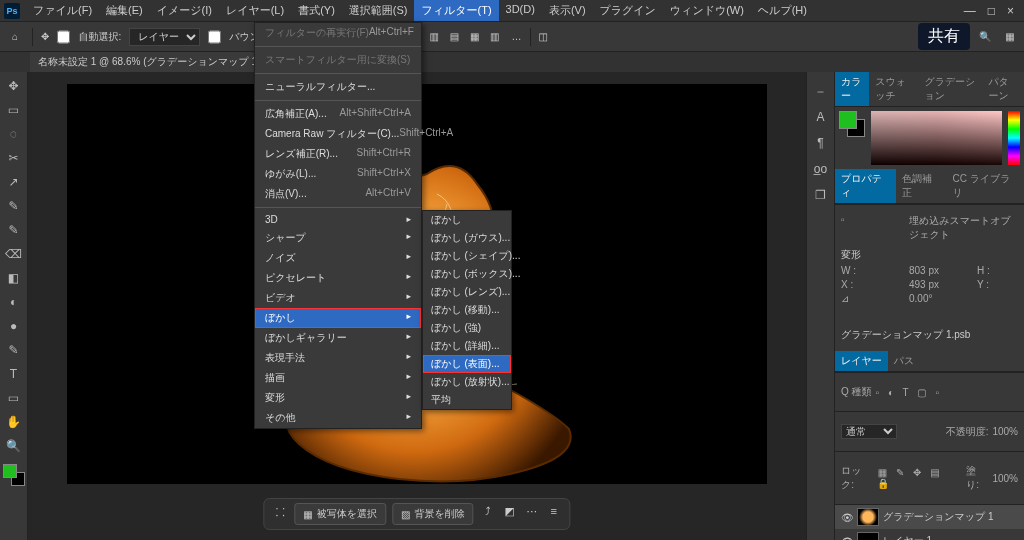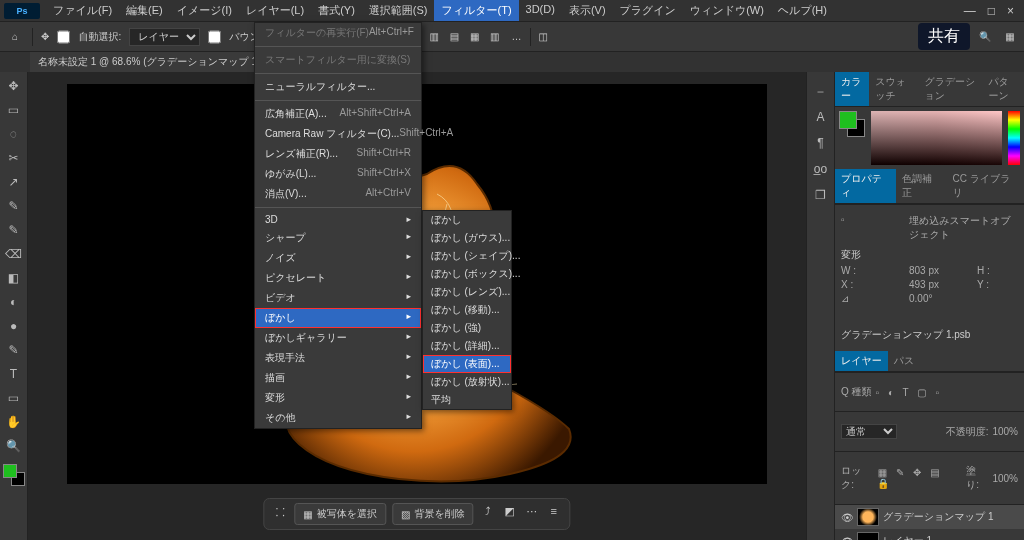--- a/index.html
+++ b/index.html
@@ -1,18 +1,18 @@
 <!DOCTYPE html>
 <html><head>
 <meta charset="utf-8">
 <style>
 * { margin: 0; padding: 0; box-sizing: border-box; font-family: "Segoe UI", Tahoma, sans-serif; }
 body { background: #323232; color: #ccc; width: 1024px; height: 540px; overflow: hidden; font-size: 11px; }
 .menubar { background: #323232; height: 22px; display: flex; align-items: center; padding: 0 4px; border-bottom: 1px solid #222; position: relative; }
-.menubar .logo { width: 36px; height: 16px; background: #001d33; color: #47b0ff; font-weight: bold; font-size: 9px; display: flex; align-items: center; justify-content: center; margin-right: 6px; border-radius: 2px; }
+.menubar .logo { width: 16px; height: 16px; background: #001d33; color: #47b0ff; font-weight: bold; font-size: 9px; display: flex; align-items: center; justify-content: center; margin-right: 6px; border-radius: 2px; }
 .menubar .item { padding: 3px 7px; font-size: 11px; cursor: default; }
 .menubar .item.active { background: #2e69c2; color: #fff; }
 .winctl { margin-left: auto; display: flex; gap: 12px; padding-right: 6px; font-size: 12px; }
 .optbar { height: 30px; background: #383838; border-bottom: 1px solid #222; display: flex; align-items: center; padding: 0 6px; gap: 8px; font-size: 10px; }
 .home-ic { width: 18px; height: 18px; display: flex; align-items: center; justify-content: center; }
 .optbar .sep { width: 1px; height: 18px; background: #222; }
 .optbar select, .optbar input { background: #262626; border: 1px solid #444; color: #ccc; font-size: 10px; height: 18px; padding: 0 4px; }
 .share-btn { background: #0f172a; color: #fff; border: none; padding: 3px 10px; border-radius: 4px; font-size: 16px; margin-left: auto; }
 .search-ic, .gear-ic { width: 16px; height: 16px; display: flex; align-items: center; justify-content: center; }
 .tabbar { height: 20px; background: #323232; padding-left: 30px; font-size: 10px; color: #ccc; display: flex; align-items: center; }

